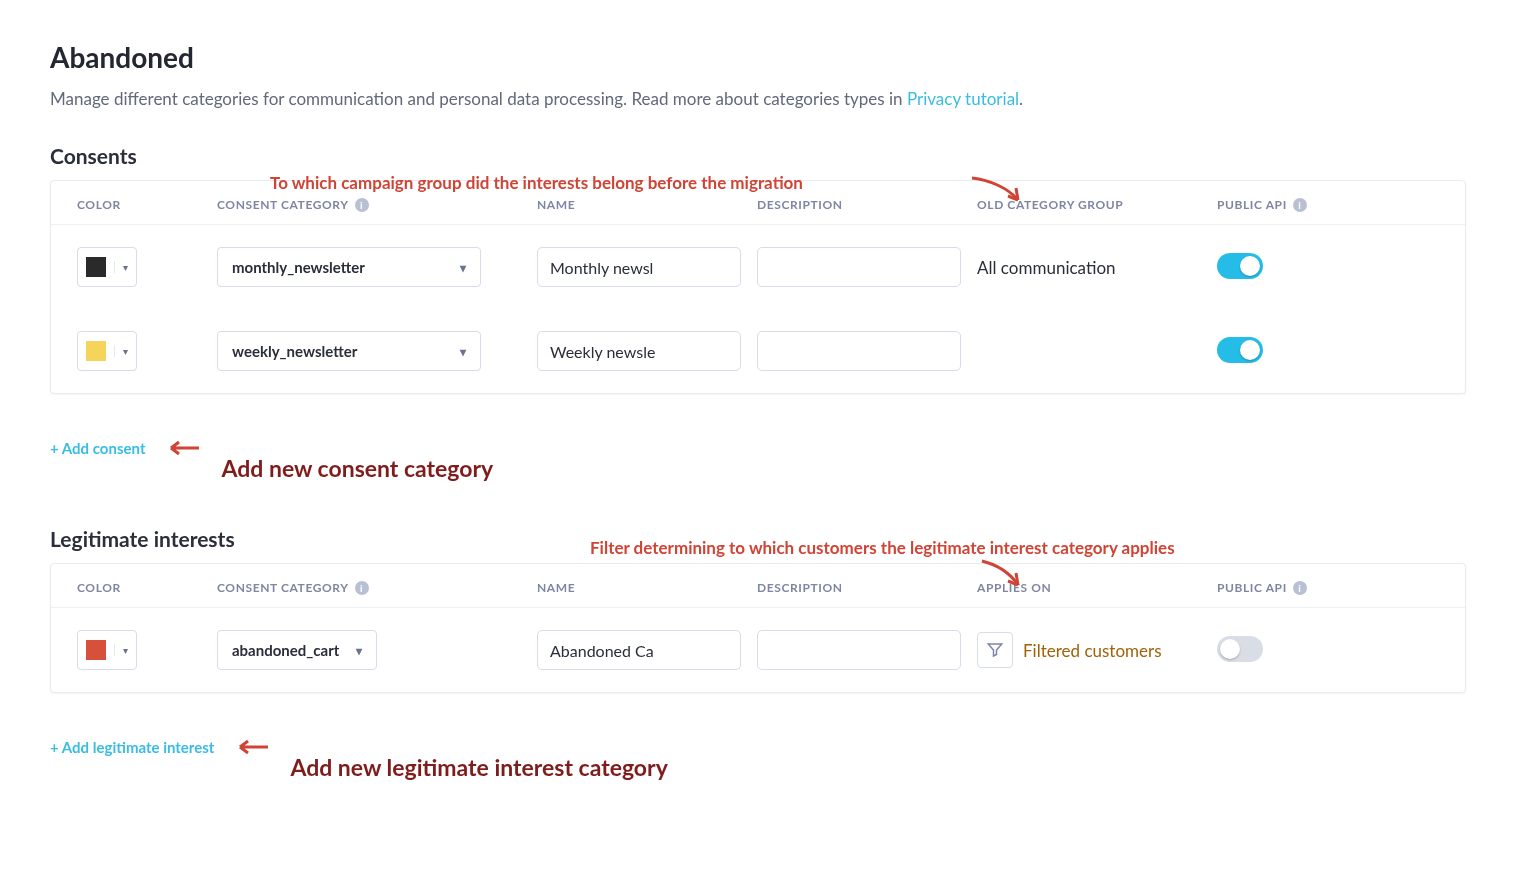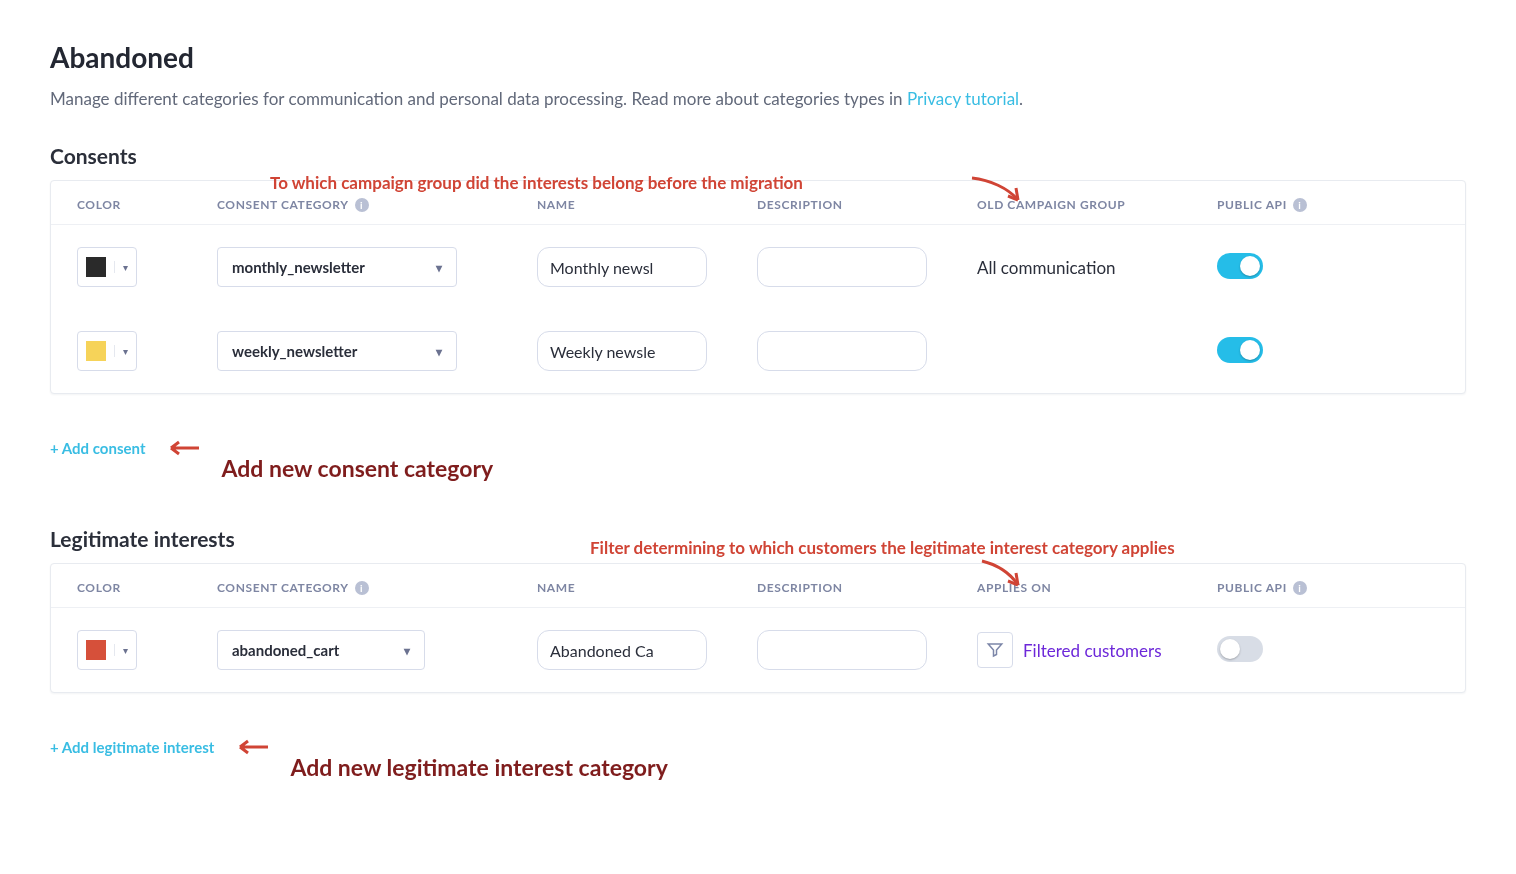--- a/index.html
+++ b/index.html
@@ -60,27 +60,27 @@
     display: inline-flex; align-items: center; height: 40px;
     border: 1px solid #d7dcea; border-radius: 4px; background: #fff;
     padding: 0 8px;
   }
   .swatch { width: 20px; height: 20px; margin-right: 2px; }
   .dd-caret::after { content: "▾"; font-size: 10px; color: #6b7290; padding-left: 8px; border-left: 1px solid #e5e8ef; margin-left: 6px; }
 
   .cat-dd {
     display: inline-flex; align-items: center; justify-content: space-between;
     height: 40px; border: 1px solid #d7dcea; border-radius: 4px;
-    padding: 0 14px; width: 240px; font-weight: 700; color: #2a2e3a;
+    padding: 0 14px; width: 264px; font-weight: 700; color: #2a2e3a;
   }
   .cat-dd::after { content: "▾"; color: #6b7290; font-size: 12px; }
 
   input.txt {
-    height: 40px; border: 1px solid #d7dcea; border-radius: 12px;
-    padding: 0 12px; font-size: 16px; width: 170px; color: #2a2e3a;
+    height: 40px; border: 1px solid #d7dcea; border-radius: 5px;
+    padding: 0 12px; font-size: 16px; width: 204px; color: #2a2e3a;
     font-family: inherit;
   }
   .old-group { font-size: 17px; color: #2a2e3a; }
 
   .toggle {
     position: relative; width: 46px; height: 26px; border-radius: 13px;
     background: #25bde8; display: inline-block;
   }
   .toggle.off { background: #d8dde6; }
   .toggle::after {
@@ -91,21 +91,21 @@
   .toggle.off::after { right: auto; left: 3px; }
 
   .add-link { color: #39bde3; font-weight: 700; font-size: 15px; text-decoration: none; display: inline-block; }
   .add-row { display: flex; align-items: center; gap: 20px; margin-bottom: 44px; position: relative; }
   .add-row .arrow-text { color: #7f1d1d; font-weight: 700; font-size: 23px; margin-top: 40px; }
 
   .filter-btn {
     width: 36px; height: 36px; border: 1px solid #d7dcea; border-radius: 4px;
     display: inline-flex; align-items: center; justify-content: center; margin-right: 10px;
   }
-  .filter-link { color: #6d28d9; font-size: 17px; text-decoration: none; }
+  .filter-link { color: #a16207; font-size: 17px; text-decoration: none; }
   .applies-cell { display: flex; align-items: center; }
 
   svg.arrow-sv { stroke: #d04435; stroke-width: 3; fill: none; }
 </style>
 </head>
 <body>
 
 <h1 class="page-title">Abandoned</h1>
 <p class="page-sub">
   <span>Manage different categories for communication and personal data processing. Read more about categories types in </span>
@@ -124,21 +124,21 @@
 
 <div class="card">
   <div class="thead">
     <div class="th">COLOR</div>
     <div class="th">
         <span>CONSENT CATEGORY</span>
         <span class="info-icon">i</span>
       </div>
     <div class="th">NAME</div>
     <div class="th">DESCRIPTION</div>
-    <div class="th">OLD CAMPAIGN GROUP</div>
+    <div class="th">OLD CATEGORY GROUP</div>
     <div class="th">
         <span>PUBLIC API</span>
         <span class="info-icon">i</span>
       </div>
   </div>
 
   <div class="trow">
     <div><span class="color-dd dd-caret">
           <span class="swatch" style="background:#2a2a2a"></span>
         </span></div>
@@ -192,21 +192,21 @@
     <div class="th">
         <span>PUBLIC API</span>
         <span class="info-icon">i</span>
       </div>
   </div>
 
   <div class="trow">
     <div><span class="color-dd dd-caret">
           <span class="swatch" style="background:#d6503a"></span>
         </span></div>
-    <div><span class="cat-dd" style="width:208px">abandoned_cart</span></div>
+    <div><span class="cat-dd" style="width:160px">abandoned_cart</span></div>
     <div><input class="txt" value="Abandoned Ca" style=""></div>
     <div><input class="txt" value="" style=""></div>
     <div class="applies-cell">
       <span class="filter-btn">
         <svg width="18" height="18" viewBox="0 0 24 24" fill="none" stroke="#7c86a8" stroke-width="2">
             <path d="M3 4h18l-7 8v6l-4 2v-8L3 4z"></path>
           </svg>
       </span>
       <a href="#" class="filter-link">Filtered customers</a>
     </div>

